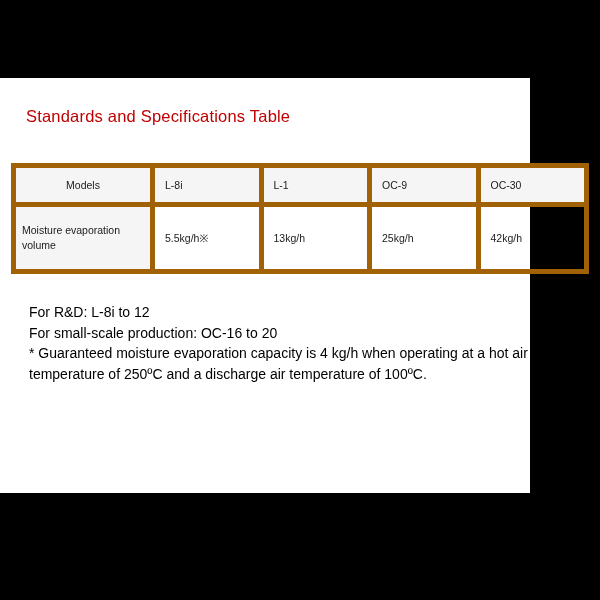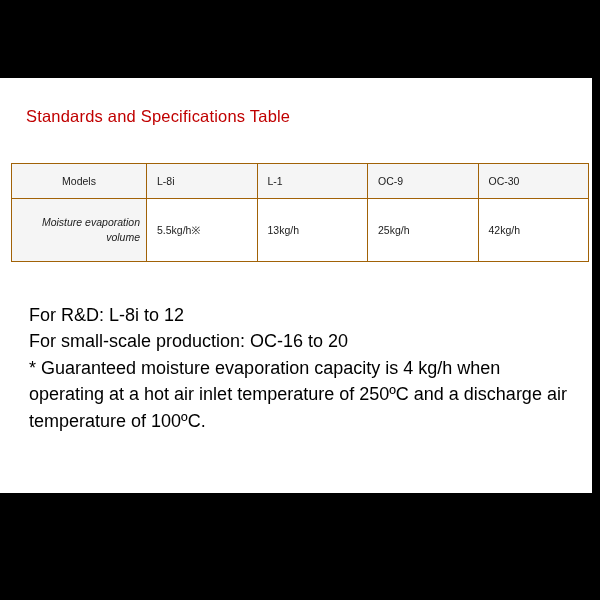--- a/index.html
+++ b/index.html
@@ -10,21 +10,21 @@
     width: 600px;
     height: 600px;
     background: #000000;
     font-family: "Liberation Sans", sans-serif;
     overflow: hidden;
   }
   .slide {
     position: absolute;
     left: 0;
     top: 78px;
-    width: 592px;
+    width: 530px;
     height: 415px;
     background: #ffffff;
   }
   .title {
     position: absolute;
     left: 26px;
     top: 29px;
     font-size: 16.5px;
     color: #c00000;
     letter-spacing: 0.2px;
@@ -32,52 +32,51 @@
   }
   .spec-table {
     position: absolute;
     left: 11px;
     top: 85px;
     width: 578px;
     border-collapse: collapse;
     table-layout: fixed;
   }
   .spec-table td {
-    border: 1px solid #a16207;
+    border: 5px solid #a16207;
     font-size: 10.5px;
     color: #1a1a1a;
     padding: 0 10px;
     vertical-align: middle;
   }
   .spec-table tr.header-row td {
     height: 34px;
     background: #f5f5f5;
   }
   .spec-table tr.data-row td {
     height: 62px;
   }
   .spec-table td.label-cell {
     width: 114px;
-    text-align: right;
+    text-align: left;
     background: #f5f5f5;
     line-height: 1.45;
     padding: 0 6px;
-    font-style: italic;
   }
   .spec-table td.header-label-cell {
     width: 114px;
     text-align: center;
     background: #f5f5f5;
   }
   .notes {
     position: absolute;
     left: 29px;
     top: 224px;
     width: 545px;
-    font-size: 18px;
+    font-size: 14px;
     color: #000000;
     line-height: 1.47;
   }
   .notes div {
     white-space: pre-wrap;
   }
 </style>
 </head>
 <body>
 

